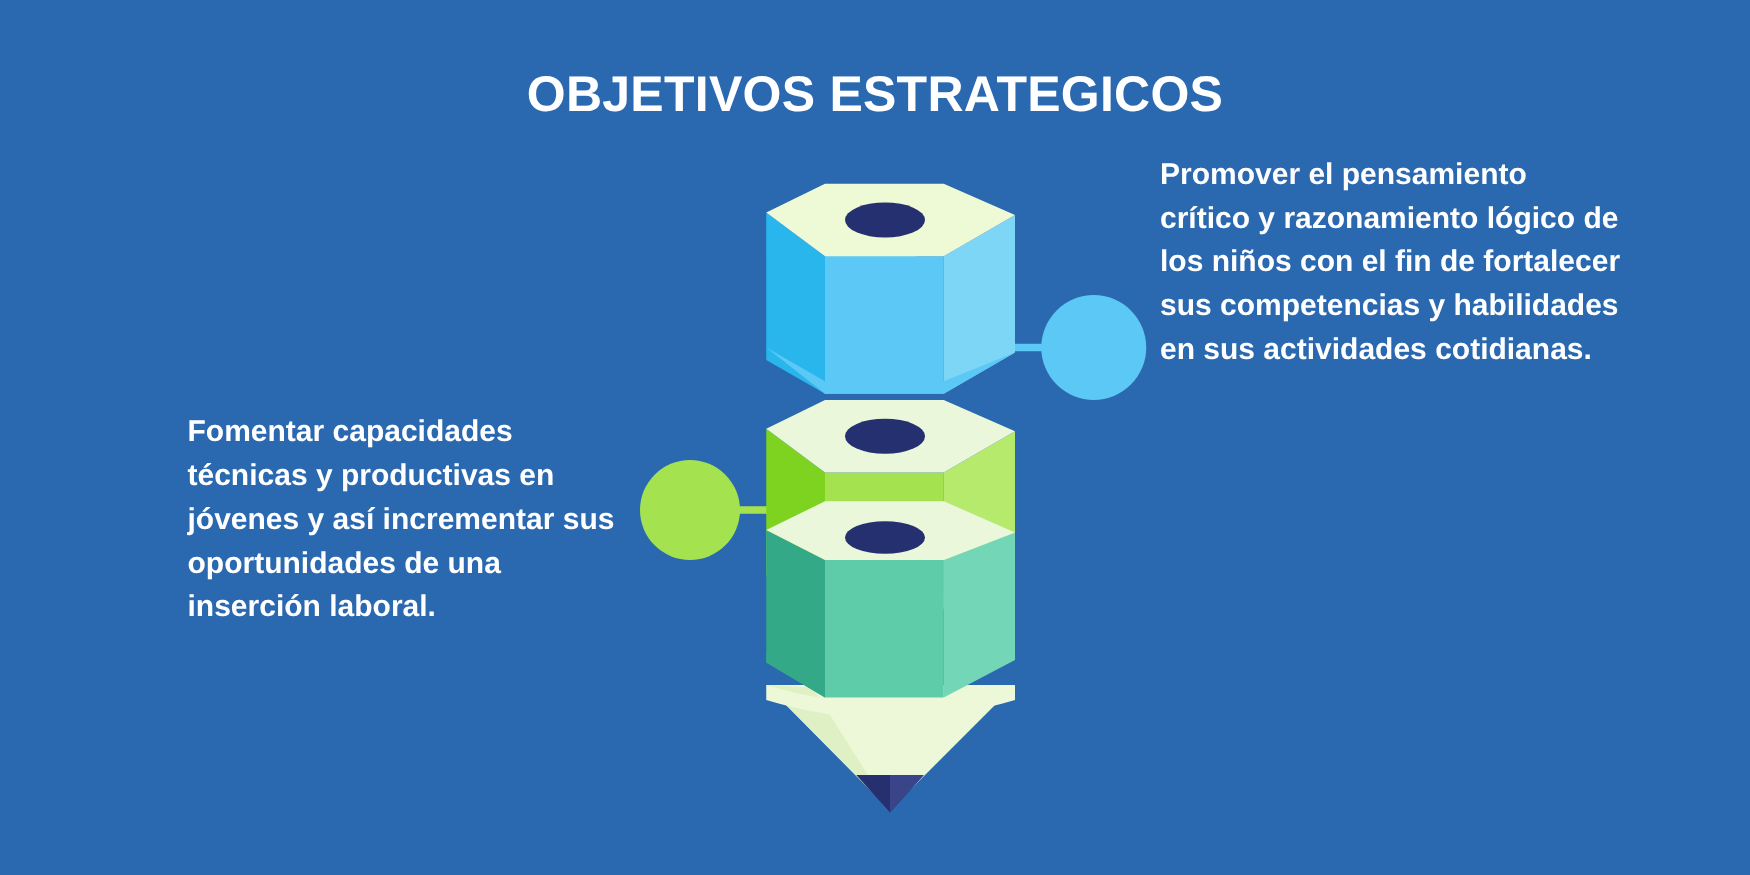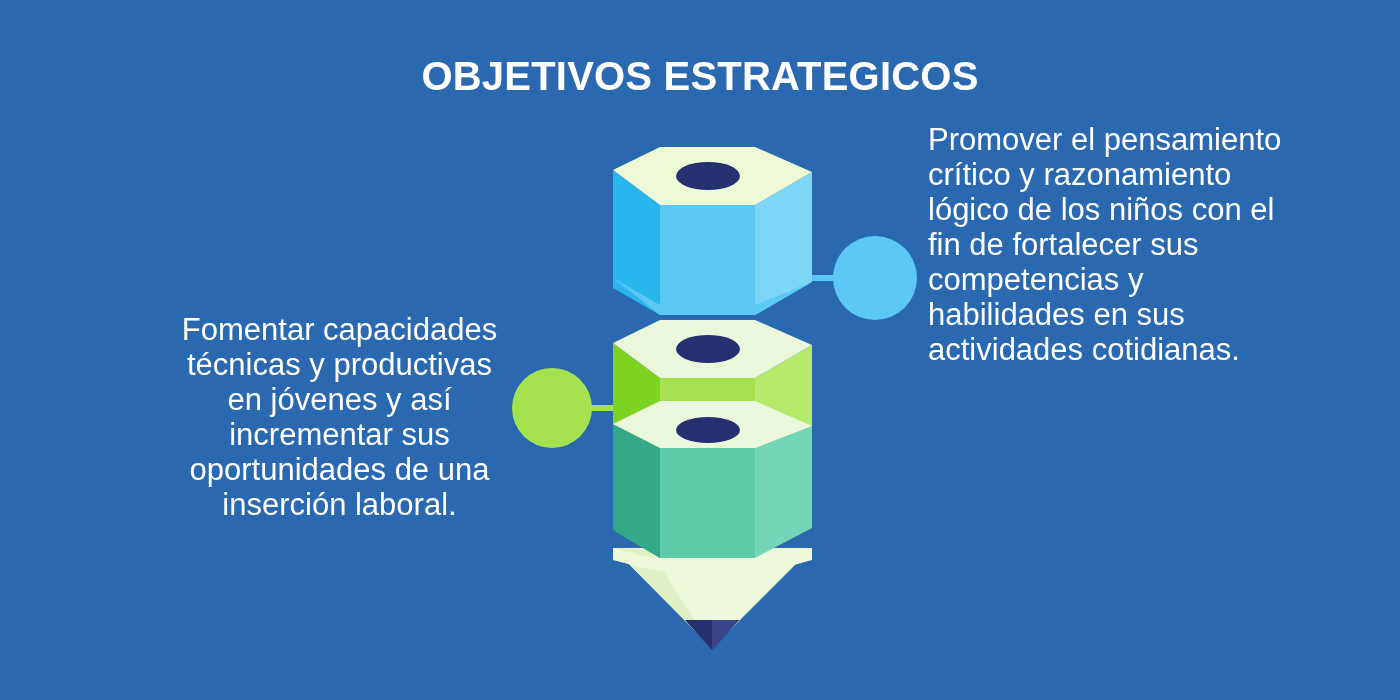--- a/index.html
+++ b/index.html
@@ -39,36 +39,35 @@
     top: 130px;
     width: 440px;
     height: 540px;
   }
   .graphic svg {
     display: block;
   }
   .callout {
     position: absolute;
     color: #ffffff;
-    font-size: 31px;
+    font-size: 24px;
     line-height: 35px;
-    font-weight: 400;
+    font-weight: 700;
   }
   .callout-right {
     left: 928px;
     top: 122px;
     width: 370px;
     text-align: left;
   }
   .callout-left {
     left: 150px;
-    top: 312px;
+    top: 328px;
     width: 345px;
-    text-align: center;
-    margin-left: 17px;
+    text-align: left;
   }
 </style>
 </head>
 <body>
 
 <div class="slide" style="background: rgb(42, 104, 176);">
 
   <div class="slide-title">OBJETIVOS ESTRATEGICOS</div>
 
   <div class="graphic">

